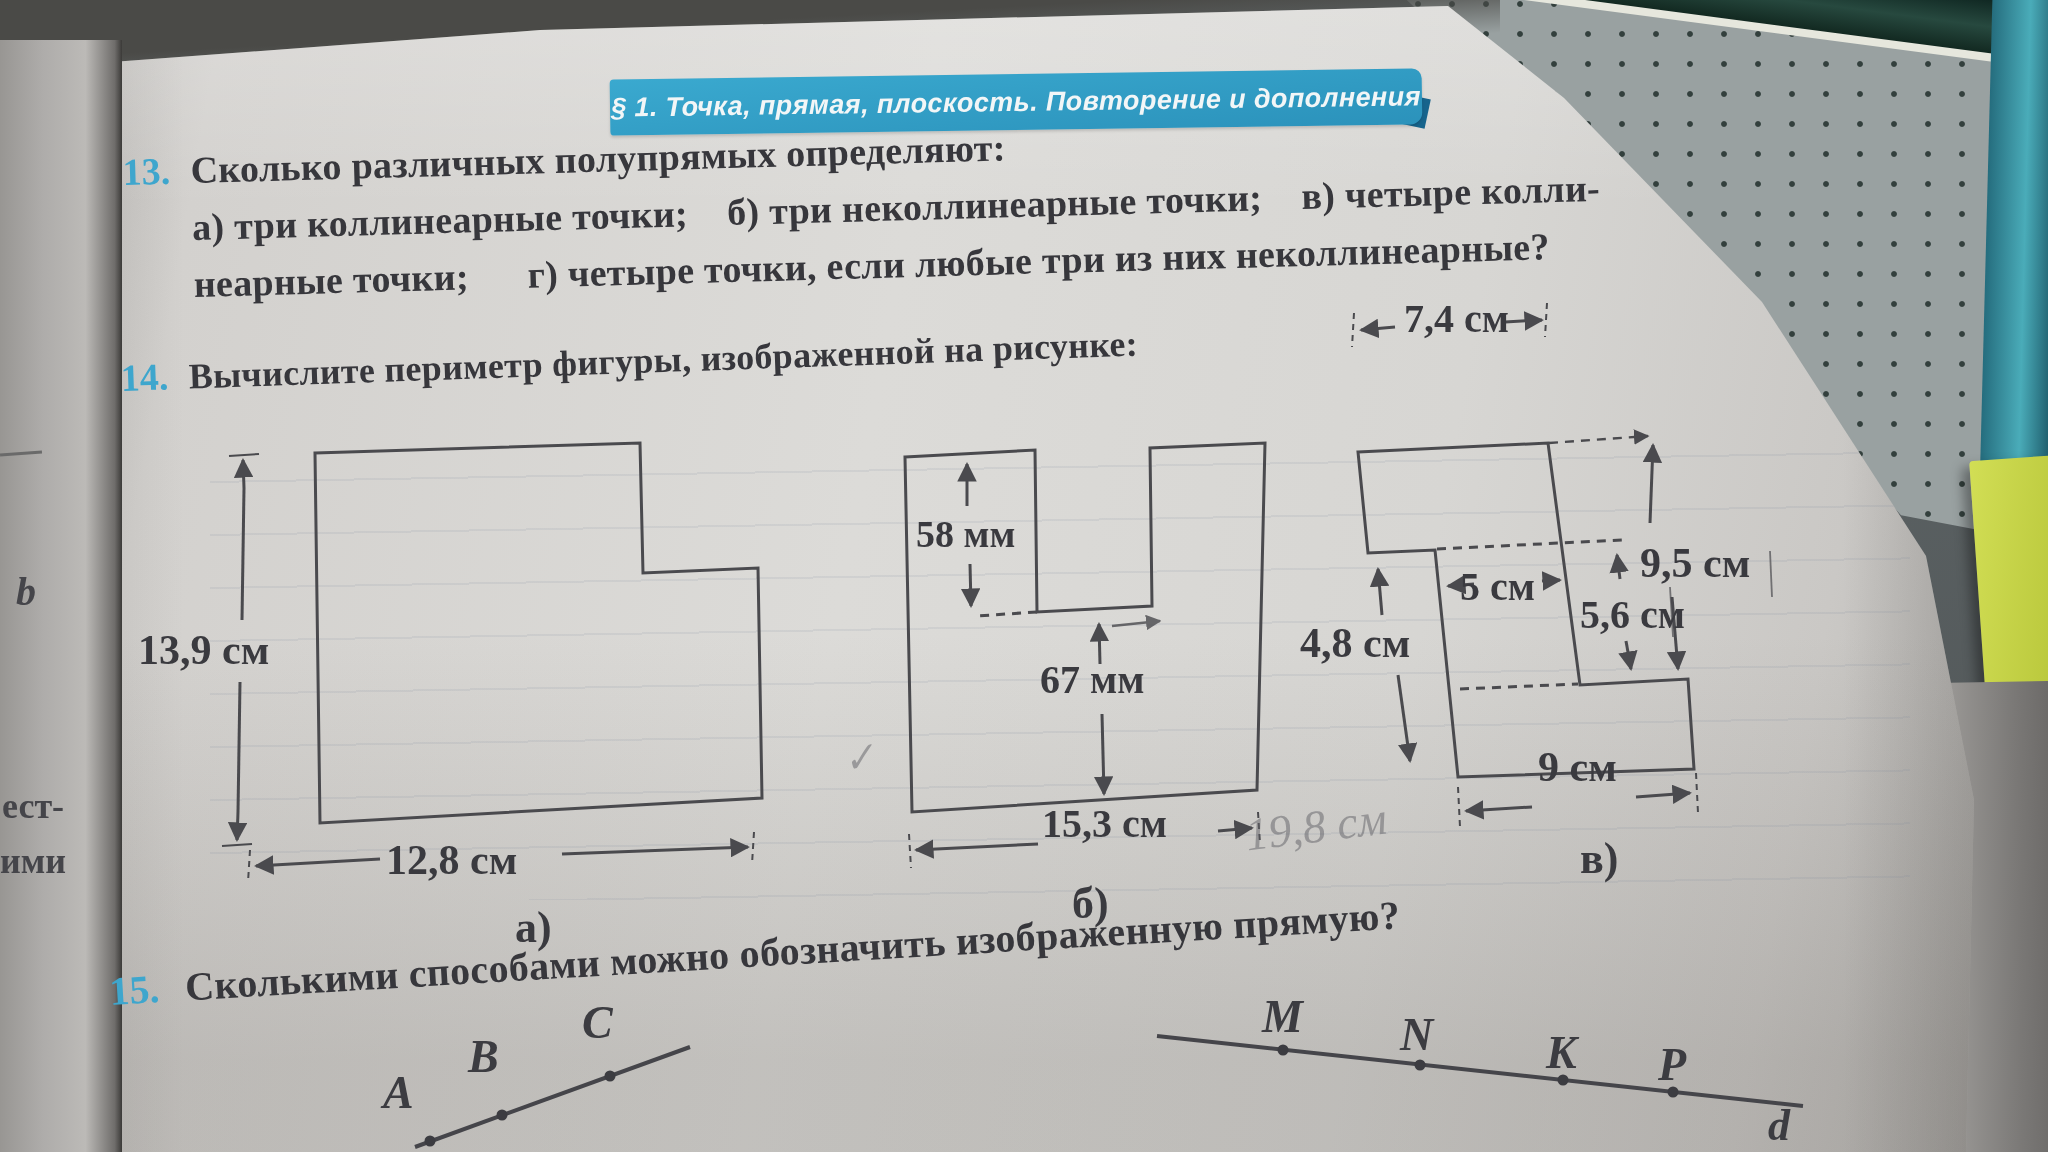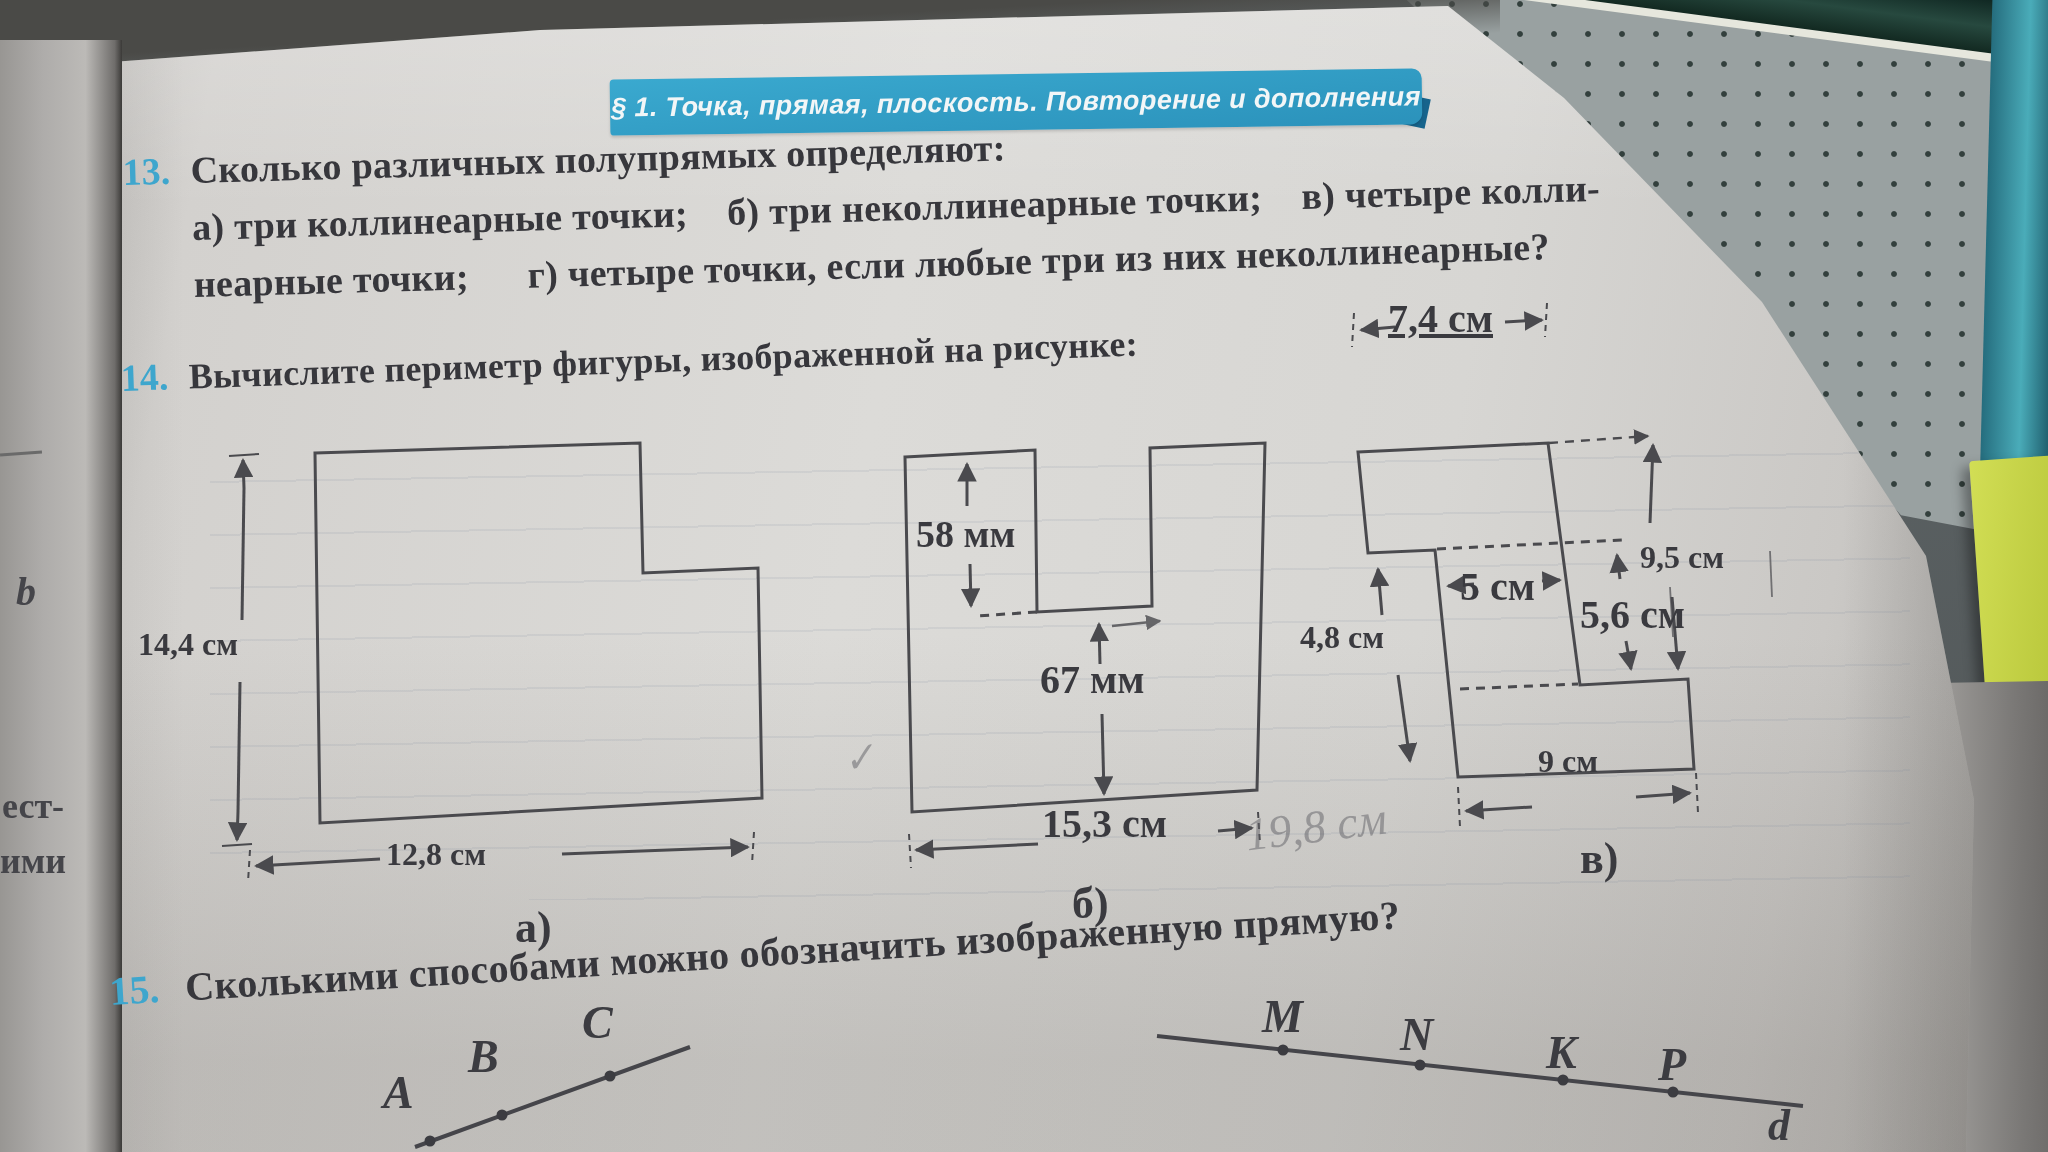--- a/index.html
+++ b/index.html
@@ -53,21 +53,21 @@
   .prob{position:absolute;transform-origin:left top;}
   .pnum{position:absolute;left:0;top:0;color:#3ea6cd;font-weight:700;}
   .pline{position:absolute;font-weight:700;color:#37373c;white-space:pre;letter-spacing:.3px;}
   
   .fig{position:absolute;}
   .fig svg{position:absolute;left:0;top:0;overflow:visible;}
   .dim{position:absolute;font-weight:700;color:#3a3a3f;white-space:nowrap;}
   .flabel{position:absolute;font-weight:700;color:#3a3a3f;}
   .ptlabel{position:absolute;font-style:italic;font-weight:700;color:#3c3c41;font-size:46px;}
   .pencil{position:absolute;color:rgba(95,95,102,.5);font-style:italic;}
-  .f36{font-size:36px;} .f38{font-size:38px;} .f40{font-size:40px;} .f42{font-size:32px;} .f44{font-size:44px;}
+  .f36{font-size:36px;} .f38{font-size:38px;} .f40{font-size:40px;} .f42{font-size:42px;} .f44{font-size:44px;}
 </style>
 </head>
 <body>
 
 <div id="scene">
 
   <div class="dotted-surface"></div>
   <div class="teal-edge"></div>
   <div class="white-edge"></div>
   <div class="right-band"></div>
@@ -121,21 +121,21 @@
         <path d="M110 252 L108 382"></path>
         <path d="M108 382 L107 410" marker-end="url(#ah)"></path>
         <path d="M99 26 L129 24" stroke-width="2"></path>
         <path d="M92 416 L122 414" stroke-width="2"></path>
         <path d="M250 429 L126 436" marker-end="url(#ah)"></path>
         <path d="M432 424 L618 417" marker-end="url(#ah)"></path>
         <path d="M120 420 L118 452" stroke-width="2" stroke-dasharray="6 5"></path>
         <path d="M624 402 L622 434" stroke-width="2" stroke-dasharray="6 5"></path>
       </g>
     </svg>
-    <span class="dim f42" style="left:8px;top:196px;">14,4 см</span>
+    <span class="dim f42" style="left:8px;top:196px;">13,9 см</span>
     <span class="dim f42" style="left:256px;top:406px;">12,8 см</span>
     <span class="flabel f44" style="left:385px;top:472px;">а)</span>
   </div>
 
   <div class="fig" style="left:880px;top:430px;width:500px;height:560px;">
     <svg width="500" height="560" viewBox="0 0 500 560">
       <g stroke="#4a4a4e" stroke-width="3" fill="none">
         <path d="M25 27 L155 20 L157 182 L272 176 L270 18 L385 13 L377 360 L32 382 Z"></path>
         <path d="M157 182 L96 186" stroke-dasharray="9 7"></path>
         <path d="M87 76 L87 34" marker-end="url(#ah)"></path>
@@ -175,21 +175,21 @@
         <path d="M174 299 L148 301" marker-end="url(#ah)"></path>
         <path d="M242 296 L260 295" marker-end="url(#ah)"></path>
         <path d="M82 330 L78 284" marker-end="url(#ah)"></path>
         <path d="M98 390 L110 476" marker-end="url(#ah)"></path>
         <path d="M232 522 L166 526" marker-end="url(#ah)"></path>
         <path d="M336 512 L390 508" marker-end="url(#ah)"></path>
         <path d="M158 502 L160 542" stroke-width="2" stroke-dasharray="6 5"></path>
         <path d="M396 488 L398 528" stroke-width="2" stroke-dasharray="6 5"></path>
       </g>
     </svg>
-    <span class="dim f40" style="left:88px;top:10px;text-decoration:underline;">7,4 см</span>
+    <span class="dim f40" style="left:104px;top:10px;">7,4 см</span>
     <span class="dim f42" style="left:340px;top:254px;">9,5 см</span>
     <span class="dim f40" style="left:280px;top:306px;">5,6 см</span>
     <span class="dim f40" style="left:160px;top:278px;">5 см</span>
     <span class="dim f42" style="left:0px;top:334px;">4,8 см</span>
     <span class="dim f42" style="left:238px;top:458px;">9 см</span>
     <span class="flabel f44" style="left:280px;top:548px;">в)</span>
   </div>
 
   <div class="pencil" style="left:1245px;top:800px;font-size:46px;transform:rotate(-7deg);">19,8 см</div>
   <div class="pencil" style="left:843px;top:736px;font-size:38px;transform:rotate(-12deg);">✓</div>

